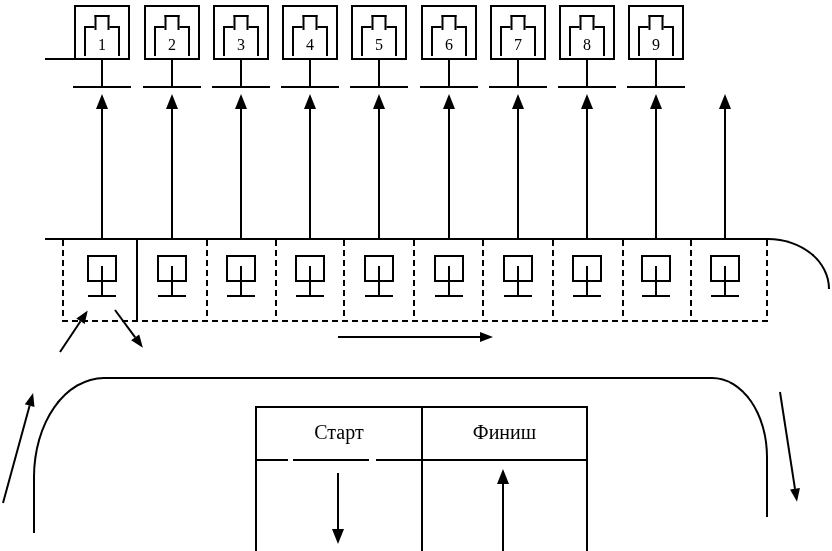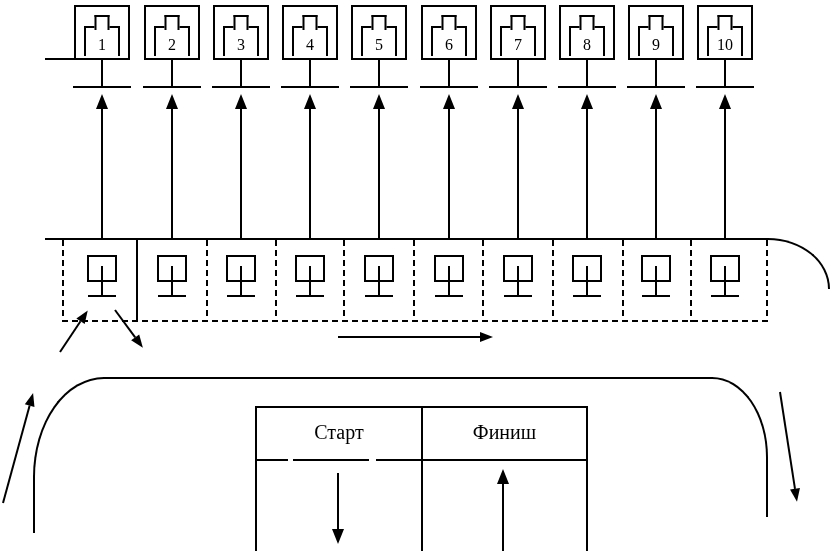--- a/index.html
+++ b/index.html
@@ -142,29 +142,20 @@
   </div>
   <div class="target" style="left:628px">
     <div class="tframe"></div>
     <div class="tneck"></div>
     <div class="tbody">
         <span class="tnum">9</span>
       </div>
     <div class="tstem"></div>
     <div class="tbase"></div>
   </div>
-  <div class="target" style="left:697px">
-    <div class="tframe"></div>
-    <div class="tneck"></div>
-    <div class="tbody">
-        <span class="tnum">10</span>
-      </div>
-    <div class="tstem"></div>
-    <div class="tbase"></div>
-  </div>
 
   <div class="uparrow" style="left:96px">
       <div class="head"></div>
       <div class="shaft"></div>
     </div>
   <div class="uparrow" style="left:166px">
       <div class="head"></div>
       <div class="shaft"></div>
     </div>
   <div class="uparrow" style="left:235px">

